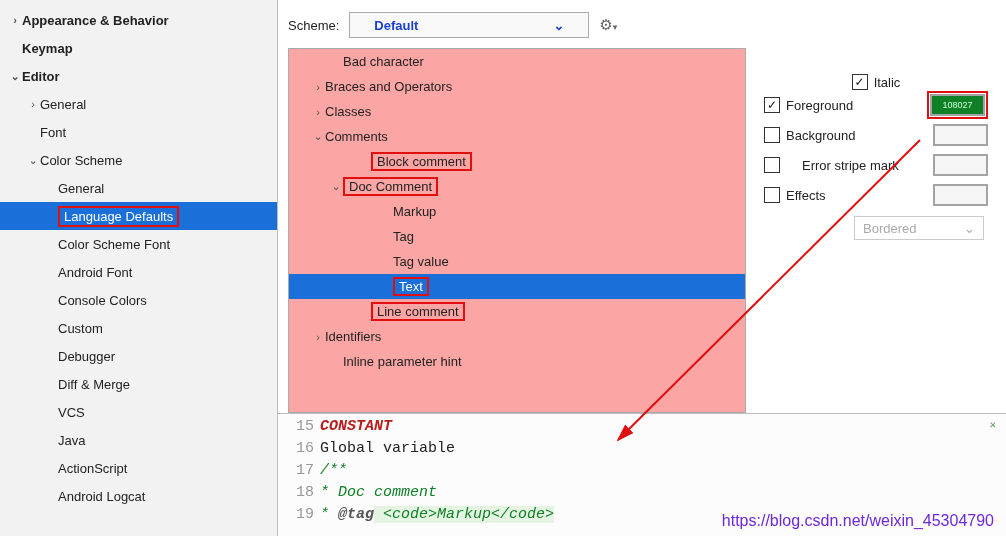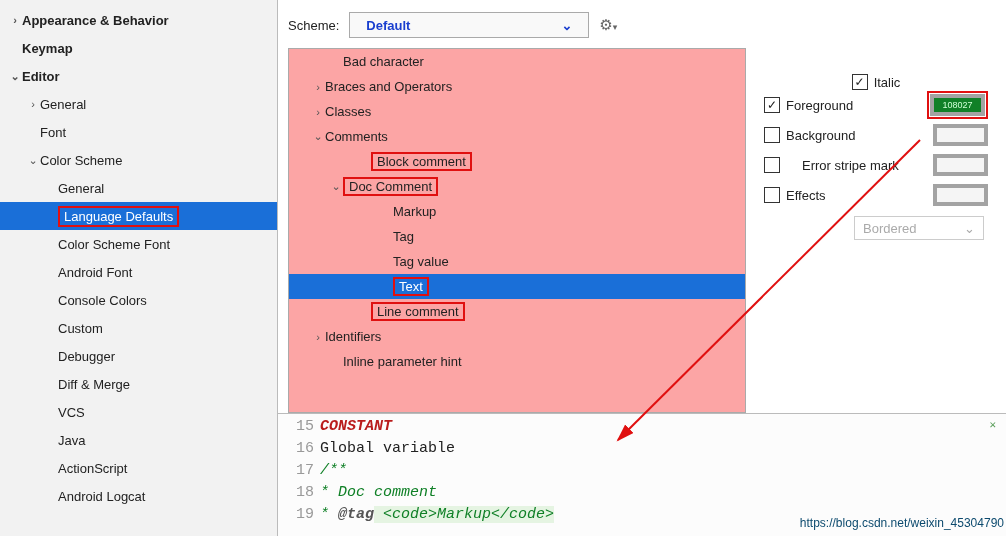--- a/index.html
+++ b/index.html
@@ -47,21 +47,21 @@
   padding: 12px 10px 10px 10px;
   gap: 10px;
 }
 .scheme-select {
   border: 1px solid #aaa;
   height: 26px;
   width: 240px;
   display: flex;
   align-items: center;
   justify-content: space-between;
-  padding: 0 16px;
+  padding: 0 24px;
   color: #1a3fcf;
   font-weight: bold;
   background: #f9f9f9;
 }
 .gear { color: #666; font-size: 15px; }
 .middle { display: flex; flex: 1; overflow: hidden; }
 .central-tree {
   width: 458px;
   border: 1px solid #aaa;
   margin-left: 10px;
@@ -89,21 +89,21 @@
   height: 30px;
   gap: 8px;
 }
 .prop-row.right { justify-content: flex-end; gap: 30px; flex-direction: column; }
 .checkbox {
   width: 16px; height: 16px; border: 1px solid #333;
   display: flex; align-items: center; justify-content: center;
   font-size: 12px; background: #fff;
 }
 .swatch {
-  width: 55px; height: 22px; border: 4px solid #a3a3a3;
+  width: 55px; height: 22px; border: 2px solid #a3a3a3;
   background: #f5f5f5;
 }
 .swatch.fg { background: #108027; color: #cfffd5; font-size: 9px; display:flex; align-items:center; justify-content:center; }
 .disabled { color: #aaa; }
 .effect-select {
   border: 1px solid #ccc; height: 24px; width: 130px;
   display: flex; align-items: center; justify-content: space-between;
   padding: 0 8px; color: #aaa; margin-left: 90px; margin-top: 6px;
 }
 .preview {
@@ -115,22 +115,22 @@
   position: relative;
 }
 .pline { display: flex; height: 22px; }
 .lineno { width: 28px; color: #999; text-align: right; margin-right: 6px; }
 .c-constant { color: #b91c1c; font-weight: bold; font-style: italic; }
 .c-doc { color: #108027; font-style: italic; }
 .c-tag { color: #555; font-weight: bold; font-style: italic; }
 .c-markup-bg { background: #e5f4e2; }
 .redbox { border: 2px solid #e01010; }
 .watermark {
-  position: absolute; bottom: 6px; right: 2px;
-  color: #0c4a6e; font-size: 12px; font-family: Arial;
+  position: absolute; bottom: 6px; right: 12px;
+  color: #6d28d9; font-size: 16px; font-family: Arial;
 }
 .close-x {
   position: absolute; top: 4px; right: 10px; color: #5a9e5a; font-size: 11px;
 }
 svg.arrow { position: absolute; top: 0; left: 0; pointer-events: none; }
 </style>
 </head>
 <body>
 
 <div class="container">

